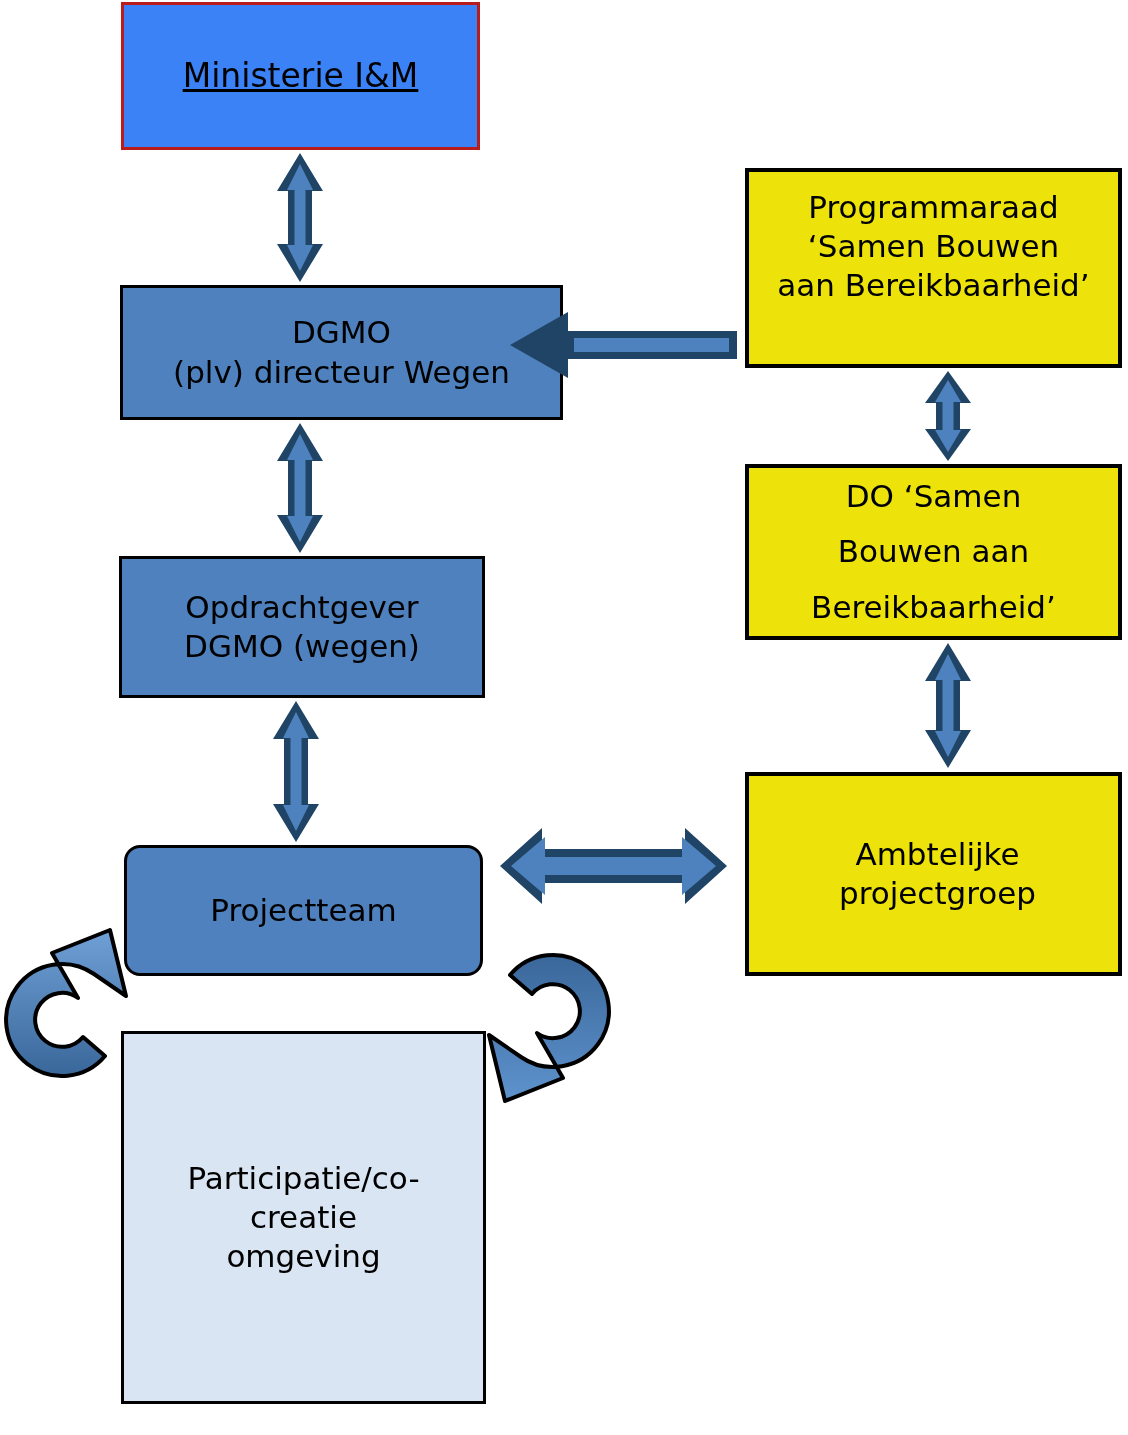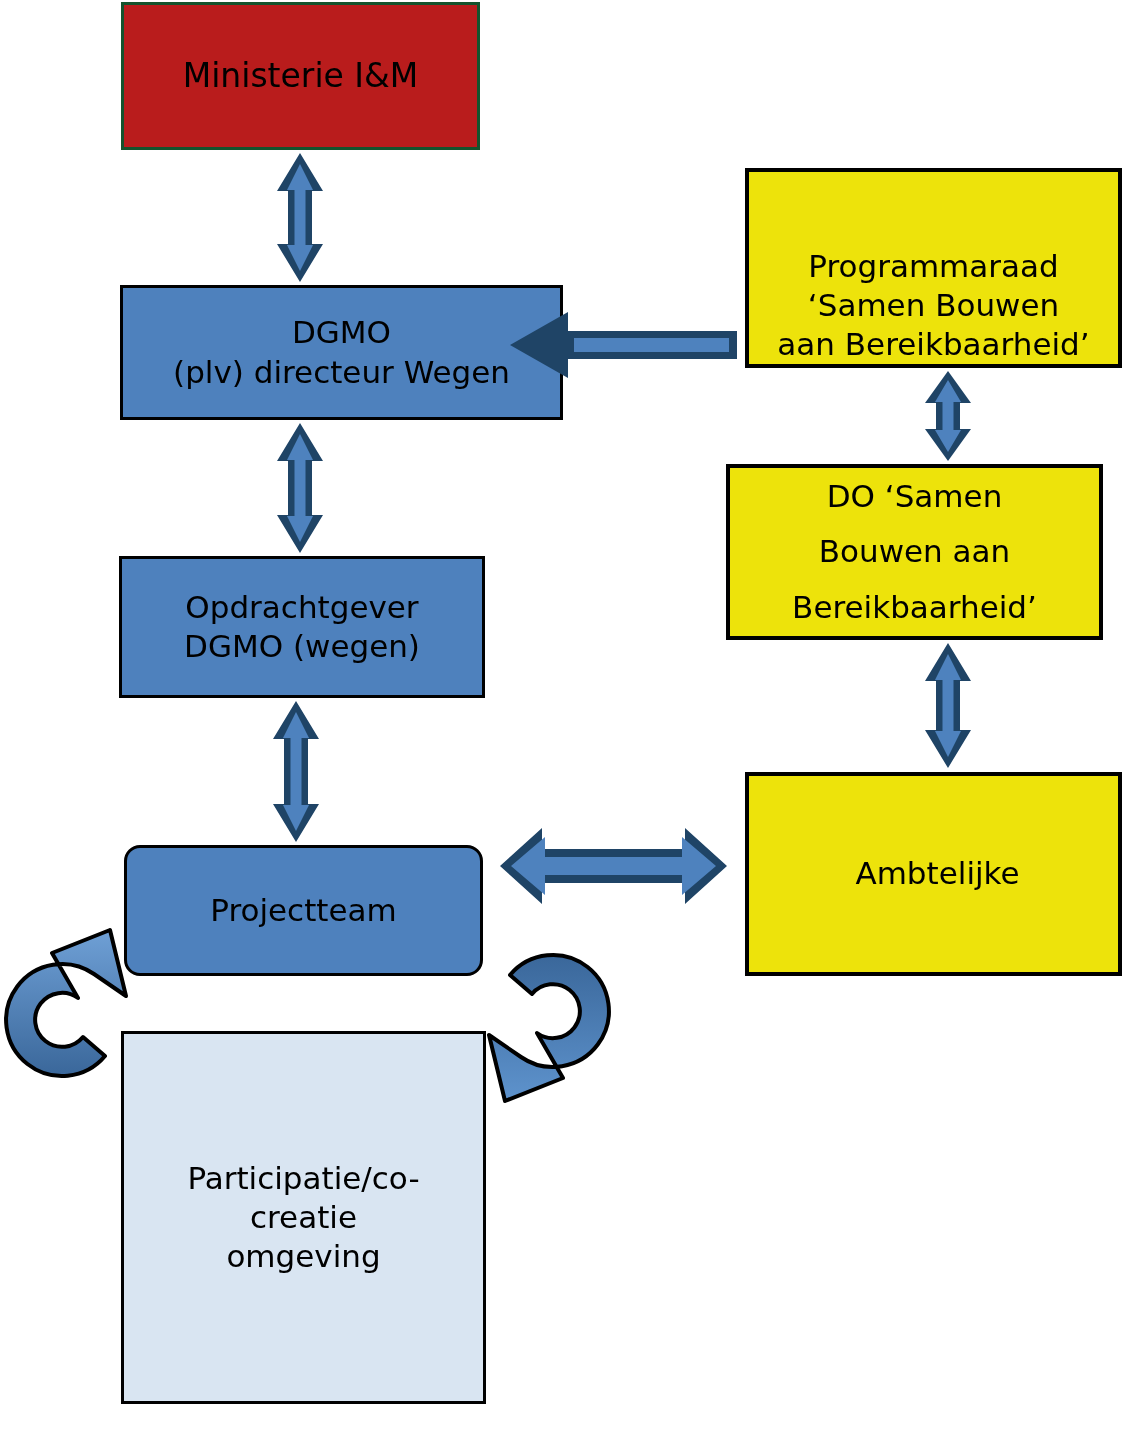--- a/index.html
+++ b/index.html
@@ -6,31 +6,31 @@
   .stage{
     position:relative;width:1128px;height:1435px;background:#ffffff;overflow:hidden;
     font-family:"DejaVu Sans","Liberation Sans",sans-serif;color:#000;
   }
   .box{
     position:absolute;box-sizing:border-box;
     display:flex;flex-direction:column;justify-content:center;align-items:center;
     text-align:center;font-size:31px;line-height:1.26;
   }
   .box .bl{display:block;white-space:nowrap;}
-  .bright{background:#b91c1c;border:3px solid #14532d;}
+  .bright{background:#3b82f6;border:3px solid #b91c1c;text-decoration:underline;}
   .blue{background:#4E81BD;border:3px solid #000;}
   .pale{background:#D9E5F2;border:3px solid #000;}
   .yellow{background:#EDE30B;border:4px solid #000;}
   #ministerie{left:121px;top:2px;width:359px;height:148px;font-size:33px;}
   #dgmo{left:120px;top:285px;width:443px;height:135px;}
   #opdrachtgever{left:119px;top:556px;width:366px;height:142px;}
   #projectteam{left:124px;top:845px;width:359px;height:131px;border-radius:16px;}
   #participatie{left:121px;top:1031px;width:365px;height:373px;}
-  #programmaraad{left:745px;top:168px;width:377px;height:200px;justify-content:flex-end;padding-top:16px;}
-  #dobox{left:726px;top:464px;width:377px;height:176px;line-height:1.78;}
+  #programmaraad{left:745px;top:168px;width:377px;height:200px;justify-content:flex-start;padding-top:16px;}
+  #dobox{left:745px;top:464px;width:377px;height:176px;line-height:1.78;}
   #ambtelijke{left:745px;top:772px;width:377px;height:204px;padding-left:8px;}
   .arrows{position:absolute;left:0;top:0;pointer-events:none;}
   .ad{fill:#1F4466;}
   .al{fill:#4E82BE;}
   .cyc{stroke:#000;stroke-width:4px;stroke-linejoin:round;}
 </style>
 </head>
 <body>
 
 <div class="stage">
@@ -66,20 +66,21 @@
   </div>
 
   <div class="box yellow" id="dobox">
     <span class="bl">DO ‘Samen</span>
     <span class="bl">Bouwen aan</span>
     <span class="bl">Bereikbaarheid’</span>
   </div>
 
   <div class="box yellow" id="ambtelijke">
     <span class="bl">Ambtelijke</span>
+    <span class="bl">projectgroep</span>
   </div>
 
   <svg class="arrows" width="1128" height="1435" viewBox="0 0 1128 1435">
     <defs>
       <linearGradient id="gL" x1="0" y1="0" x2="0" y2="1">
         <stop offset="0" stop-color="#6FA0D6"></stop>
         <stop offset="1" stop-color="#3A679A"></stop>
       </linearGradient>
       <linearGradient id="gR" x1="0" y1="0" x2="0" y2="1">
         <stop offset="0" stop-color="#3A679A"></stop>

